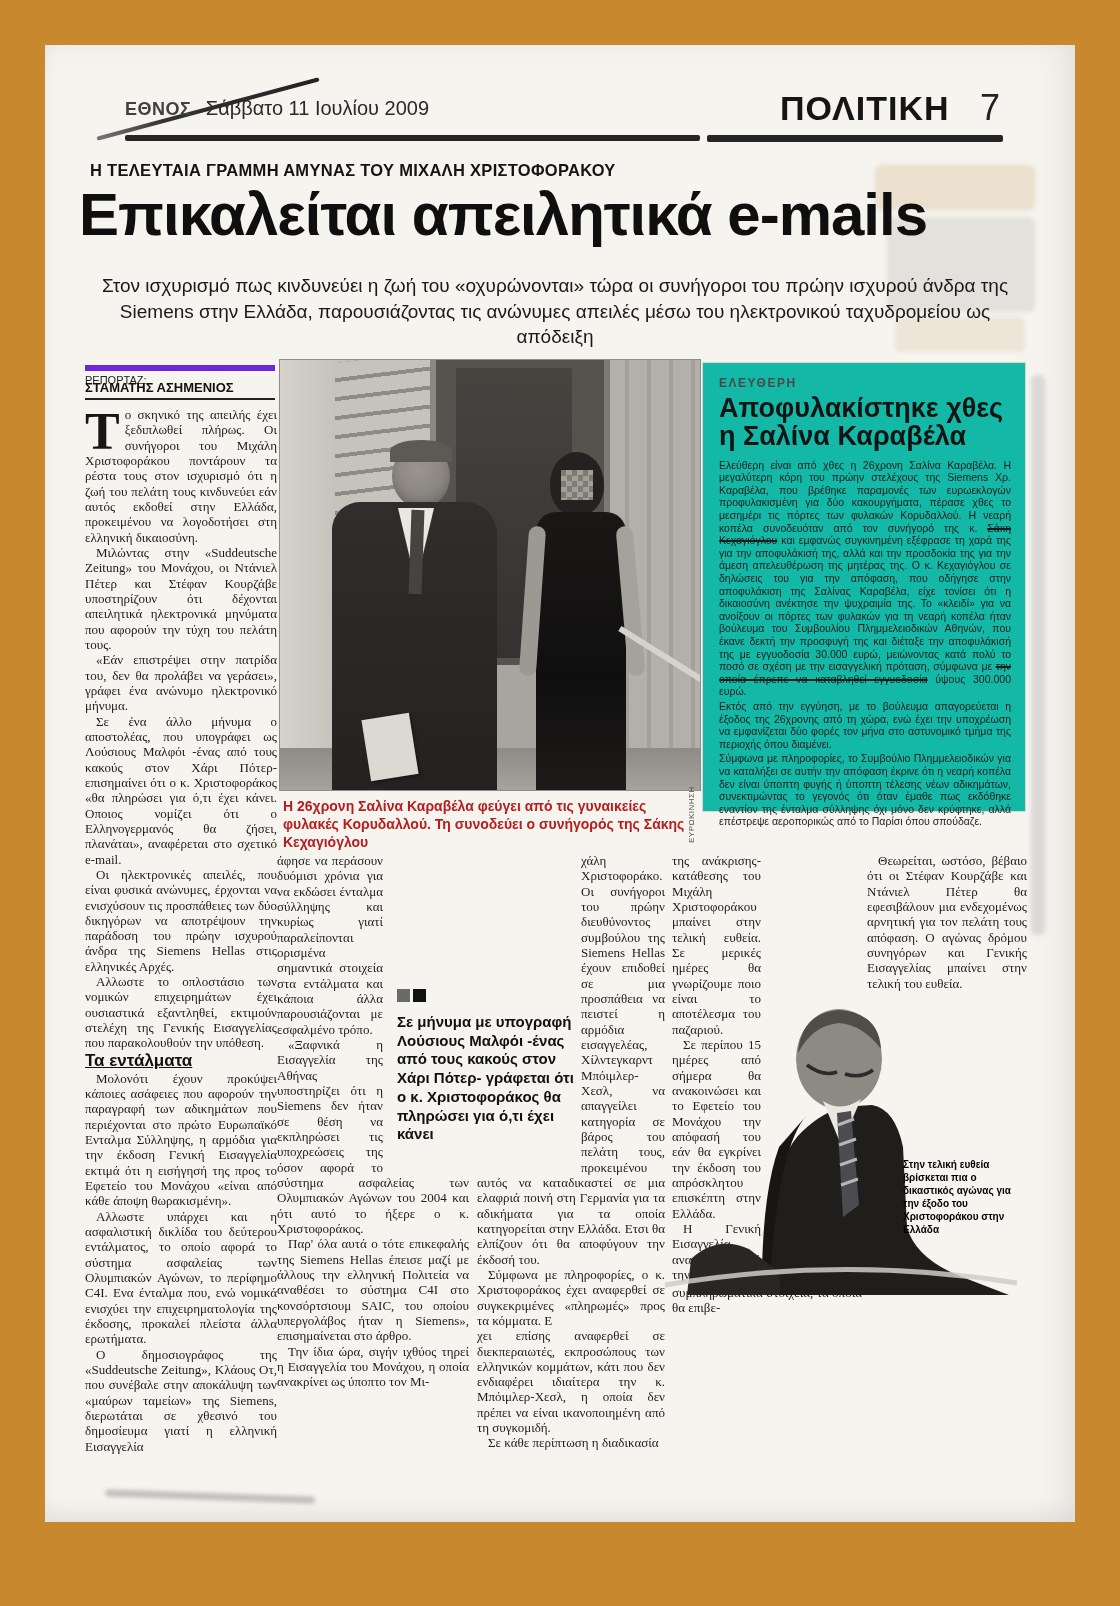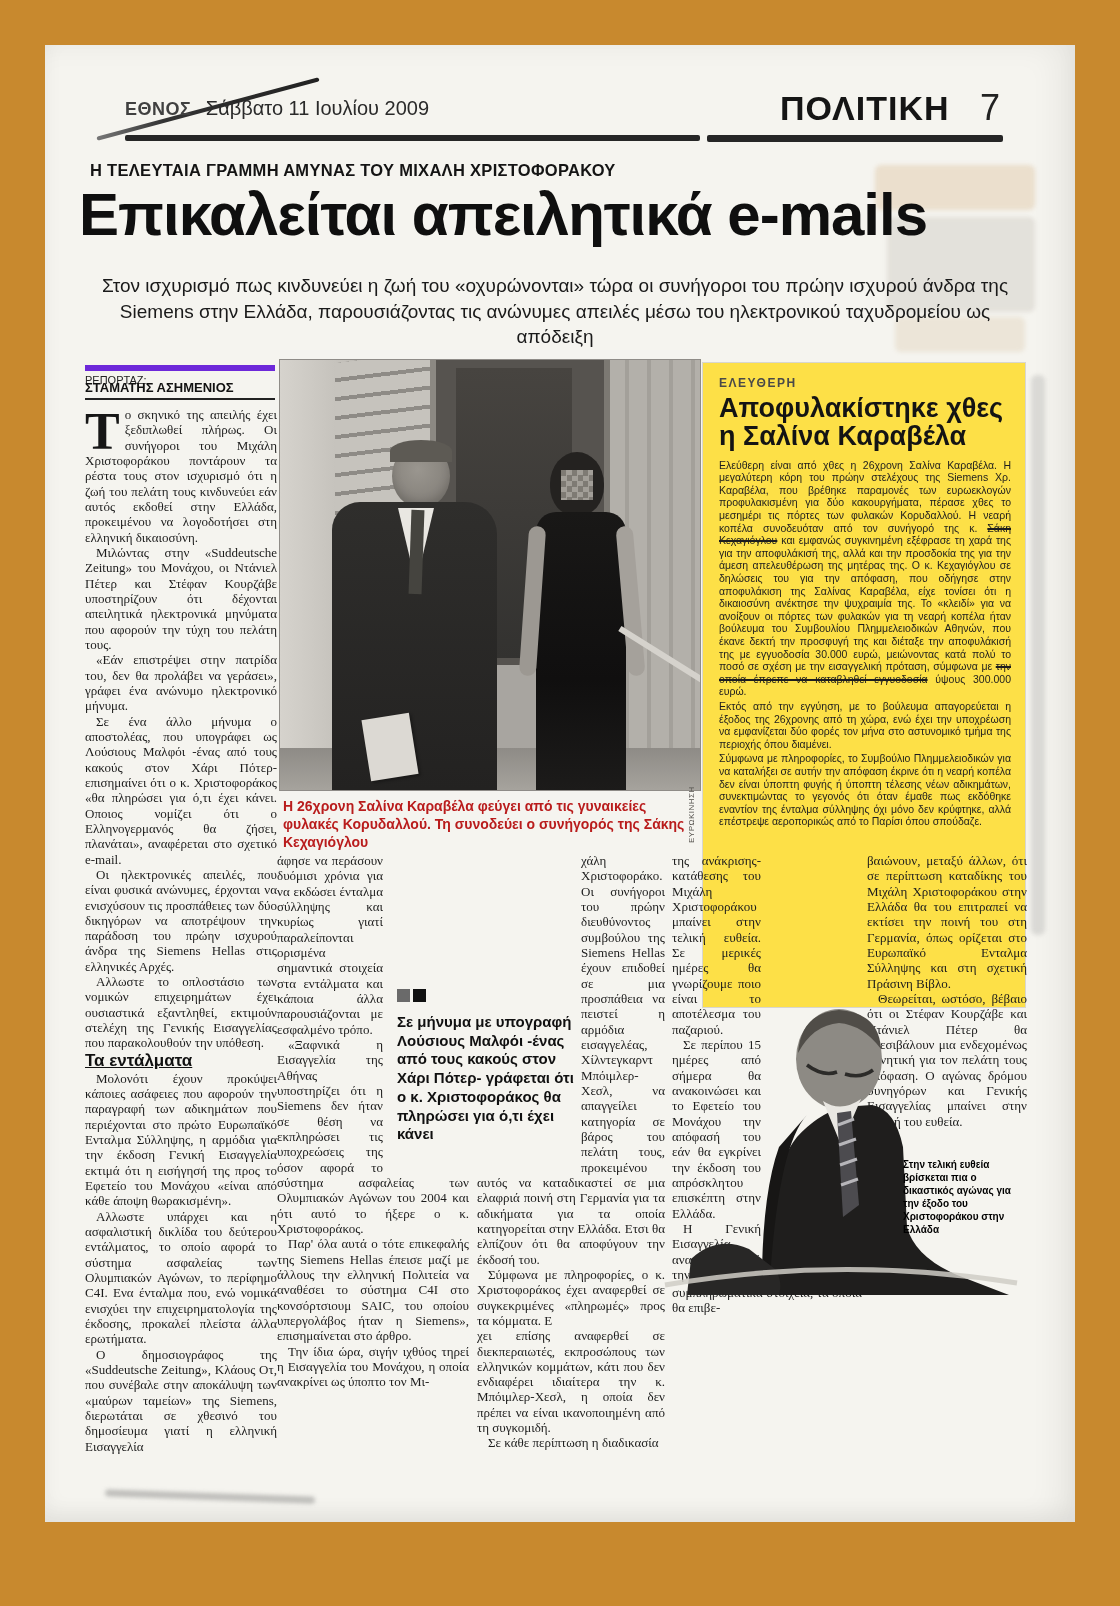--- a/index.html
+++ b/index.html
@@ -39,21 +39,21 @@
   .sp-r{float:right;}
   .sp-l{float:left;}
   
   .pullq{width:182px;background:#f5f4ef;font-weight:bold;font-size:15px;line-height:1.25;color:#101010;}
   .pq-sq{display:inline-block;width:13px;height:13px;margin-right:3px;}
   
   .photo1{width:420px;height:430px;background:#a8a5a0;overflow:hidden;box-shadow:0 0 0 1px #8f8c87;}
   .caption{font-weight:bold;font-size:14px;line-height:1.3;color:#b91c1c;}
   .credit{font-size:8px;color:#55524e;letter-spacing:.5px;writing-mode:vertical-rl;transform:rotate(180deg);}
   
-  .sidebar{width:322px;height:644px;background:#fde047;box-shadow:0 0 0 1px #d8d6cf;}
+  .sidebar{width:322px;height:448px;background:#14b8a6;box-shadow:0 0 0 1px #d8d6cf;}
   .sb-label{font-weight:bold;font-size:12px;letter-spacing:1.5px;color:#4a4a48;}
   .sb-head{font-weight:bold;font-size:27px;line-height:1.05;color:#141414;}
   .sb-body{font-size:10.5px;line-height:1.2;color:#1d1d1d;text-align:justify;}
   .sb-body p{margin:0 0 2px 0;}
   .strike{text-decoration:line-through;text-decoration-thickness:1.5px;}
   
   .caption2{font-weight:bold;font-size:10px;line-height:1.3;color:#000000;margin-top:21px;}
   .ghost{filter:blur(2px);border-radius:6px;}
 </style>
 </head>
@@ -153,21 +153,20 @@
   </div>
 
   <div class="a serif" style="left:627px;top:808px;width:190px;">
     <div class="sp-r" style="width:95px;height:330px;margin:102px 0 0 6px;"></div>
     <p class="ni">της ανάκρισης-κατάθεσης του Μιχάλη Χριστοφοράκου μπαίνει στην τελική ευθεία. Σε μερικές ημέρες θα γνωρίζουμε ποιο είναι το αποτέλεσμα του παζαριού.</p>
     <p>Σε περίπου 15 ημέρες από σήμερα θα ανακοινώσει και το Εφετείο του Μονάχου την απόφασή του εάν θα εγκρίνει την έκδοση του απρόσκλητου επισκέπτη στην Ελλάδα.</p>
     <p>Η Γενική Εισαγγελία αναμένει από την Αθήνα συμπληρωματικά στοιχεία, τα οποία θα επιβε-</p>
   </div>
 
   <div class="a serif" style="left:822px;top:808px;width:160px;">
-    <p class="ni">βαιώνουν, μεταξύ άλλων, ότι σε περίπτωση καταδίκης του Μιχάλη Χριστοφοράκου στην Ελλάδα θα του επιτραπεί να εκτίσει την ποινή του στη Γερμανία, όπως ορίζεται στο Ευρωπαϊκό Ενταλμα Σύλληψης και στη σχετική Πράσινη Βίβλο.</p>
     <p>Θεωρείται, ωστόσο, βέβαιο ότι οι Στέφαν Κουρζάβε και Ντάνιελ Πέτερ θα εφεσιβάλουν μια ενδεχομένως αρνητική για τον πελάτη τους απόφαση. Ο αγώνας δρόμου συνηγόρων και Γενικής Εισαγγελίας μπαίνει στην τελική του ευθεία.</p>
   </div>
 
   <div class="a pullq" style="left:352px;top:943px;">
     <div style="margin-bottom:6px;">
       <span class="pq-sq" style="background:#6a6a6a;"></span><span class="pq-sq" style="background:#111;"></span>
     </div>
     <div>Σε μήνυμα με υπογραφή Λούσιους Μαλφόι -ένας από τους κακούς στον Χάρι Πότερ- γράφεται ότι ο κ. Χριστοφοράκος θα πληρώσει για ό,τι έχει κάνει</div>
   </div>
 

